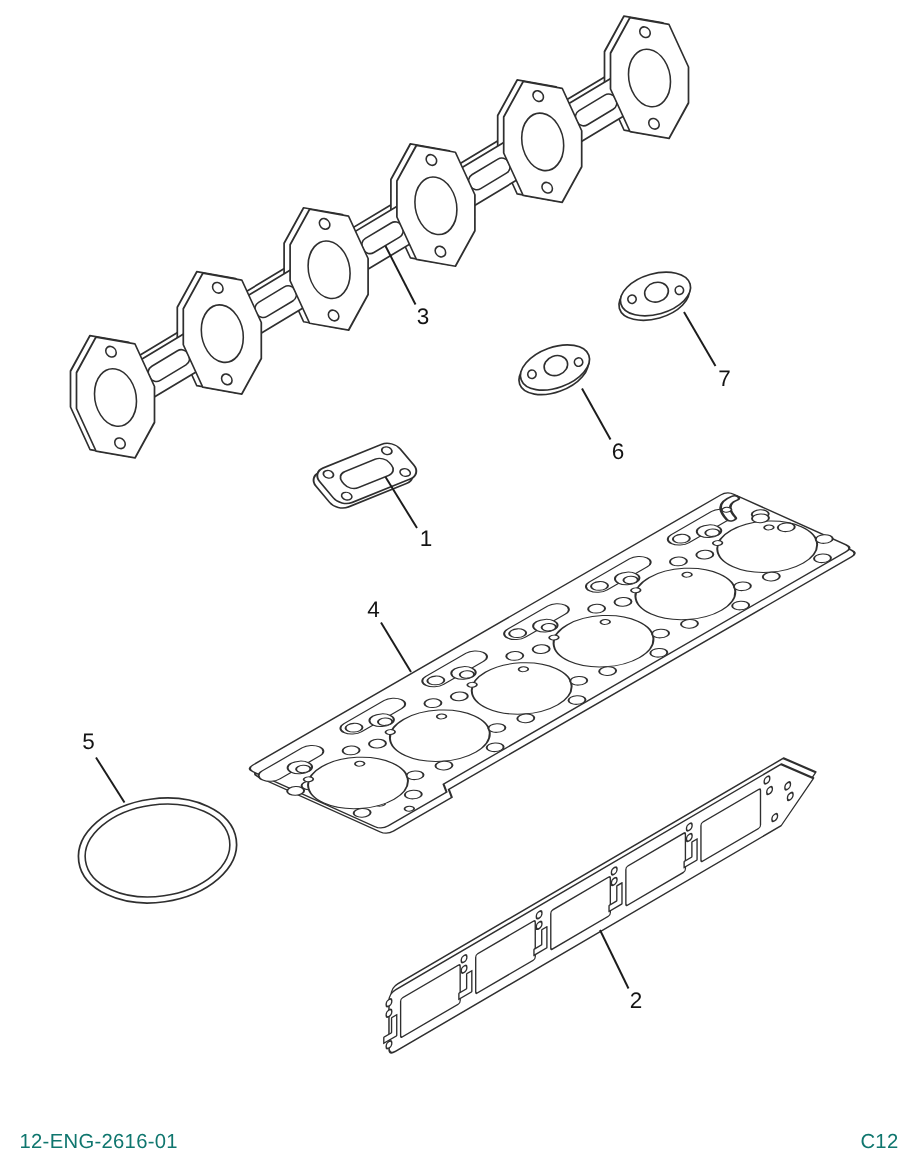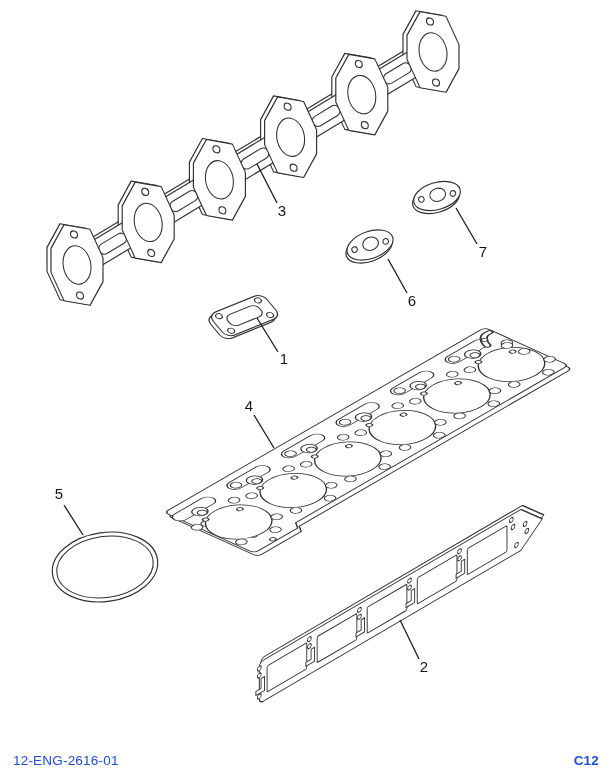--- a/index.html
+++ b/index.html
@@ -5,23 +5,23 @@
   html,body{margin:0;padding:0;background:#ffffff;}
   body{width:610px;height:777px;font-family:"Liberation Sans",sans-serif;}
   .stage{position:relative;width:610px;height:777px;background:#fff;overflow:hidden;}
   svg{position:absolute;left:0;top:0;}
   .ln{fill:#ffffff;stroke:#2f2f2f;stroke-width:1.15;stroke-linejoin:round;}
   .hole{fill:#ffffff;stroke:#2f2f2f;stroke-width:1.05;stroke-linejoin:round;}
   .leader{stroke:#1c1c1c;stroke-width:1.3;fill:none;}
   .kb{fill:none;stroke:#2f2f2f;stroke-width:6.5;stroke-linecap:round;}
   .kw{fill:none;stroke:#ffffff;stroke-width:3.6;stroke-linecap:round;}
   text.callout{font-family:"Liberation Sans",sans-serif;font-size:15px;fill:#141414;stroke:none;text-anchor:middle;}
-  .footer-text{position:absolute;bottom:9px;font-size:13.5px;color:#1d4ed8;letter-spacing:0.2px;}
+  .footer-text{position:absolute;bottom:9px;font-size:13.5px;color:#0f766e;letter-spacing:0.2px;}
   .footer-left{left:13px;}
-  .footer-right{right:11px;font-weight:bold;}
+  .footer-right{right:11px;}
 </style>
 </head>
 <body>
 
 <div class="stage">
   <svg width="610" height="777" viewBox="0 0 610 777">
     <defs>
       <path id="mfHex" class="ln" d="M -13,-38 L 13,-38 L 26,-12 L 26,12 L 13,38 L -13,38 L -26,12 L -26,-12 Z"></path>
       <g id="mfFlange">
         <use href="#mfHex"></use>

